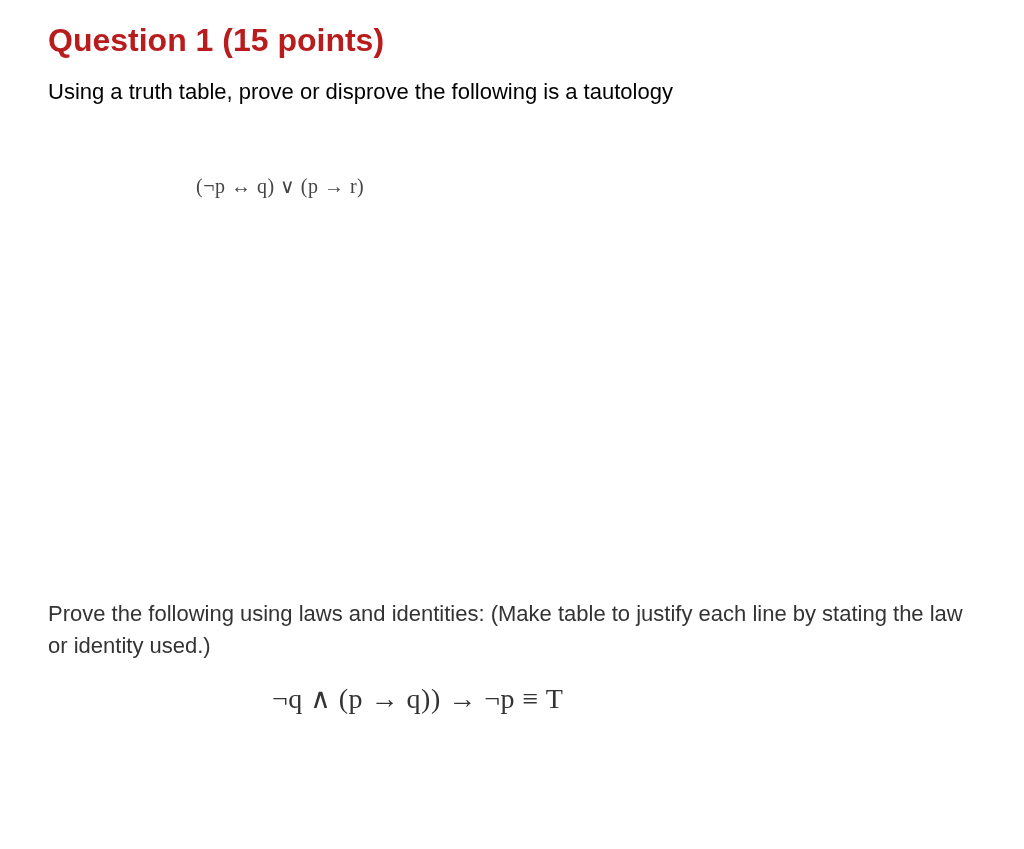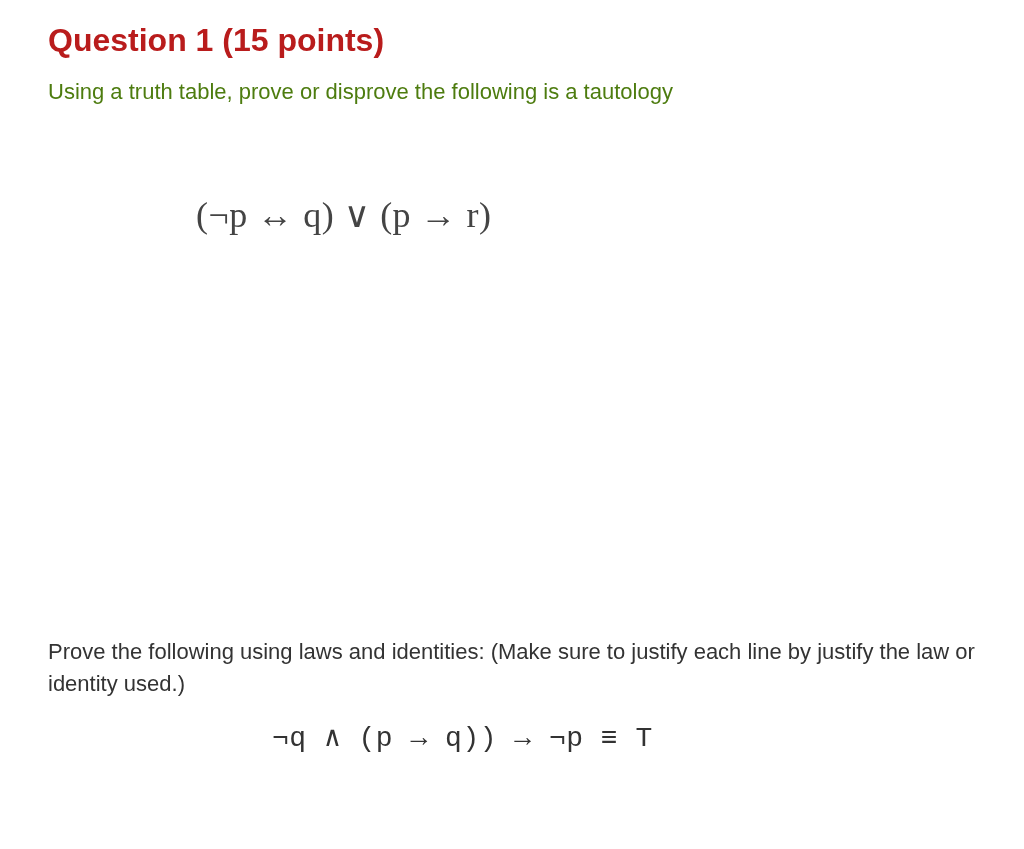--- a/index.html
+++ b/index.html
@@ -16,54 +16,54 @@
       color: #333333;
     }
     .question-title {
       font-size: 32px;
       font-weight: bold;
       color: #b91c1c;
       margin-bottom: 18px;
     }
     .instruction-text {
       font-size: 22px;
-      color: #4d7c0f;
+      color: #000000;
       line-height: 1.4;
     }
     .formula-1 {
       font-family: "Times New Roman", Times, serif;
-      font-size: 36px;
+      font-size: 20px;
       color: #444444;
-      margin-top: 86px;
+      margin-top: 66px;
       margin-left: 148px;
       letter-spacing: 0.5px;
     }
     .spacer {
       height: 400px;
     }
     .instruction-text-2 {
       font-size: 22px;
       color: #333333;
       line-height: 1.45;
     }
     .formula-2 {
-      font-family: Liberation Mono, monospace;
+      font-family: Liberation Serif, serif;
       font-size: 28px;
       color: #333333;
       margin-top: 20px;
       margin-left: 224px;
       letter-spacing: 0.5px;
     }
   </style>
 </head>
 <body>
 
 <h1 class="question-title">Question 1 (15 points)</h1>
 
 <p class="instruction-text">Using a truth table, prove or disprove the following is a tautology</p>
 
 <div class="formula-1">(¬p ↔ q) ∨ (p → r)</div>
 
 <div class="spacer"></div>
 
-<p class="instruction-text-2">Prove the following using laws and identities:  (Make sure to justify each line by justify the law or identity used.)</p>
+<p class="instruction-text-2">Prove the following using laws and identities:  (Make table to justify each line by stating the law or identity used.)</p>
 
 <div class="formula-2">¬q ∧ (p → q)) → ¬p ≡ T</div>
 
 </body></html>

